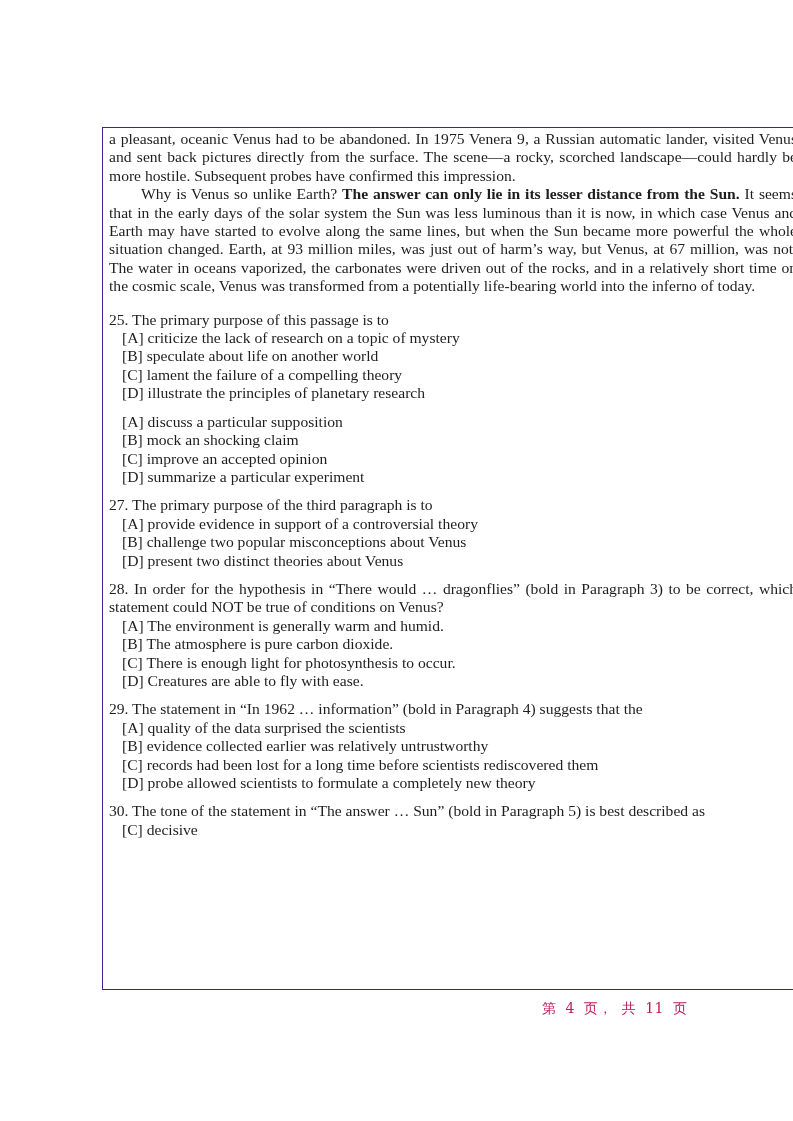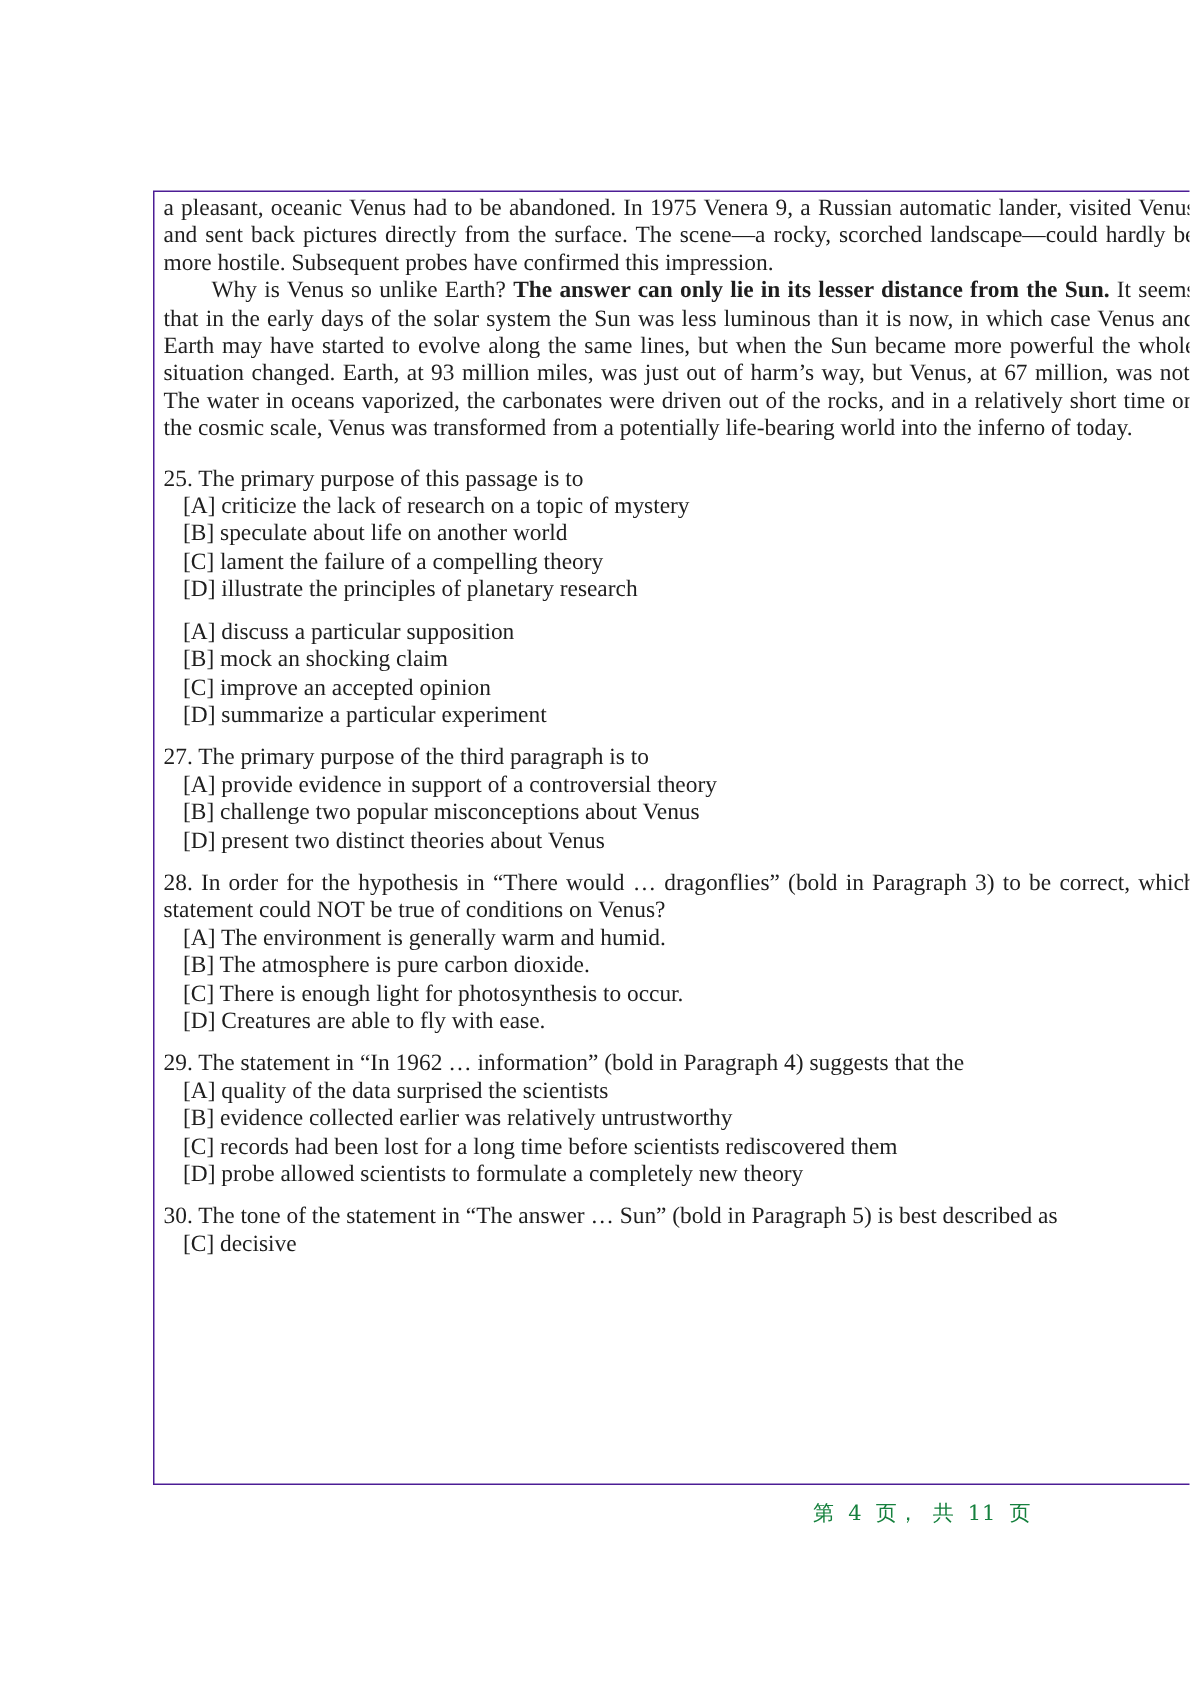--- a/index.html
+++ b/index.html
@@ -56,21 +56,21 @@
     }
     .gap-q {
       height: 10px;
     }
     .footer {
       position: absolute;
       top: 1000px;
       left: 542px;
       font-family: "DejaVu Serif", "Liberation Serif", serif;
       font-size: 14px;
-      color: #15803d;
+      color: #be185d;
       letter-spacing: 0.5px;
       word-spacing: 4px;
     }
   </style>
 </head>
 <body>
 
 <div class="box">
 
   <p class="para">a pleasant, oceanic Venus had to be abandoned. In 1975 Venera 9, a Russian automatic lander, visited Venus and sent back pictures directly from the surface. The scene—a rocky, scorched landscape—could hardly be more hostile. Subsequent probes have confirmed this impression.</p>

